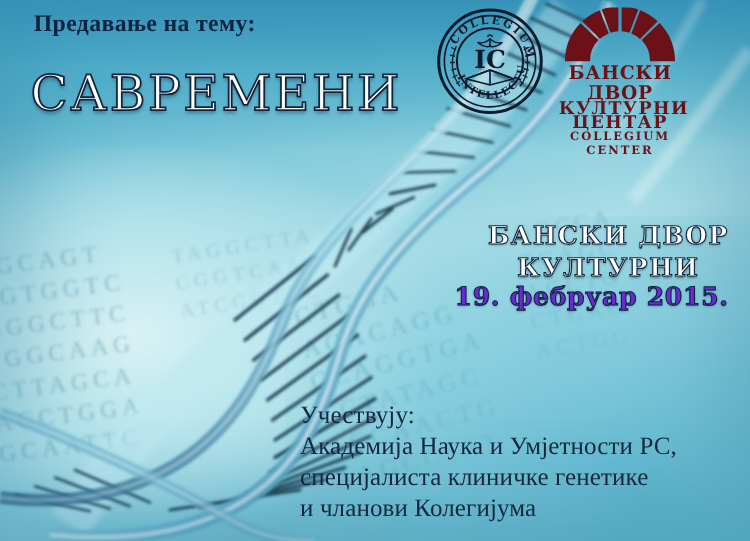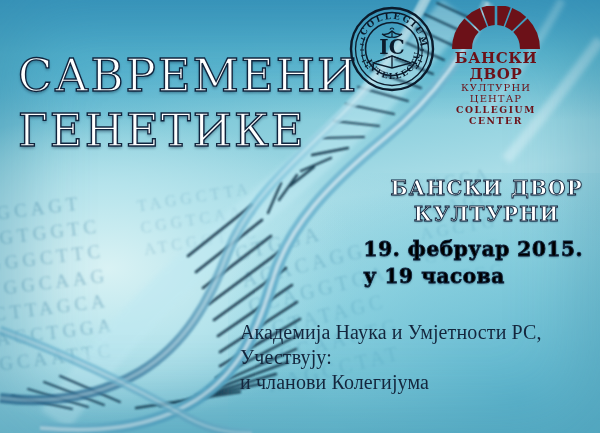--- a/index.html
+++ b/index.html
@@ -75,47 +75,48 @@
     position:absolute;left:27px;top:9px;
     font-size:19px;font-weight:700;
     color:#0d2440;
     font-family:"Liberation Serif", serif;
     letter-spacing:.3px;
   }
 
   .title{
     position:absolute;left:18px;top:48px;width:310px;
     font-family:"DejaVu Serif", serif;
-    font-size:45px;line-height:55px;
+    font-size:39px;line-height:55px;
     font-weight:400;
     color:#ffffff;
     letter-spacing:2px;
-    text-align:left;
+    text-align:center;
     -webkit-text-stroke:1.4px #10243d;
     text-shadow:0 2px 3px rgba(10,35,60,.45);
   }
   .title div{white-space:nowrap;}
 
   .venue{
     position:absolute;right:17px;top:175px;
     text-align:center;
     font-family:"DejaVu Serif", serif;
     font-weight:700;
     font-size:20px;line-height:26px;
     color:#ffffff;
     letter-spacing:1.2px;
     -webkit-text-stroke:.9px #10243d;
     text-shadow:0 1px 2px rgba(10,35,60,.5);
   }
   .datetime{
-    position:absolute;right:17px;top:236px;
+    position:absolute;right:17px;top:224px;
+    text-align:center;
     font-family:"DejaVu Serif", serif;
     font-weight:700;
     font-size:20px;line-height:27px;
-    color:#000000;
+    color:#6d28d9;
     letter-spacing:.6px;
     -webkit-text-stroke:.9px #10243d;
     text-shadow:0 1px 2px rgba(10,35,60,.5);
   }
 
   .participants{
     position:absolute;left:240px;top:320px;width:360px;
     font-family:"Liberation Serif", serif;
     font-size:20px;line-height:25px;
     color:#14263d;
@@ -129,21 +130,21 @@
   }
   .logo-bd{
     position:absolute;left:447px;top:6px;width:98px;height:84px;
   }
   .bd-text{
     position:absolute;left:0;top:44px;width:98px;text-align:center;
     font-family:"DejaVu Serif", serif;
     color:#6c1118;
   }
   .bd-t1{font-size:15px;font-weight:700;letter-spacing:.6px;line-height:16px;}
-  .bd-t2{font-size:10px;font-weight:400;letter-spacing:1.1px;line-height:11px;}
+  .bd-t2{font-size:14px;font-weight:700;letter-spacing:1.1px;line-height:11px;}
   .bd-t3{font-size:9.2px;font-weight:700;letter-spacing:1.6px;line-height:11px;}
 </style>
 </head>
 <body>
 
 <div id="poster">
 
   <div class="bg-base"></div>
   <div class="bg-topwash"></div>
 
@@ -270,39 +271,39 @@
 
       <g filter="url(#softer)" opacity=".42">
         <path d="M600,40 C566,86 536,126 506,160" stroke="#e6f7fb" stroke-width="11" fill="none"></path>
         <path d="M562,0 C540,40 512,82 486,112" stroke="#bfe6ef" stroke-width="8" fill="none"></path>
       </g>
     </g>
   </svg>
 
   <div class="bg-vig"></div>
 
+  <div class="kicker">Предавање на тему:</div>
 
   <div class="title">
     <div>САВРЕМЕНИ</div>
-    <div>ГЕНЕТИКЕ</div>
   </div>
 
   <div class="venue">
     <div>БАНСКИ ДВОР</div>
     <div>КУЛТУРНИ</div>
   </div>
 
   <div class="datetime">
     <div>19. фебруар 2015.</div>
-    <div>у 19 часова</div>
   </div>
 
   <div class="participants">
+    <div>Учествују:</div>
     <div>Академија Наука и Умјетности РС,</div>
-    <div>Учествују:</div>
+    <div>специјалиста клиничке генетике</div>
     <div>и чланови Колегијума</div>
   </div>
 
   <svg class="logo-collegium" viewBox="0 0 86 86">
     <circle cx="43" cy="43" r="41" fill="none" stroke="#0b1b2c" stroke-width="2.4"></circle>
     <circle cx="43" cy="43" r="36.5" fill="none" stroke="#0b1b2c" stroke-width="1.3"></circle>
     <circle cx="43" cy="43" r="26.5" fill="none" stroke="#0b1b2c" stroke-width="1.6"></circle>
 
     <g stroke="#0b1b2c" stroke-width="1.1" fill="none" opacity=".95">
       <path d="M16,31 C11,42 12,54 19,63"></path>

